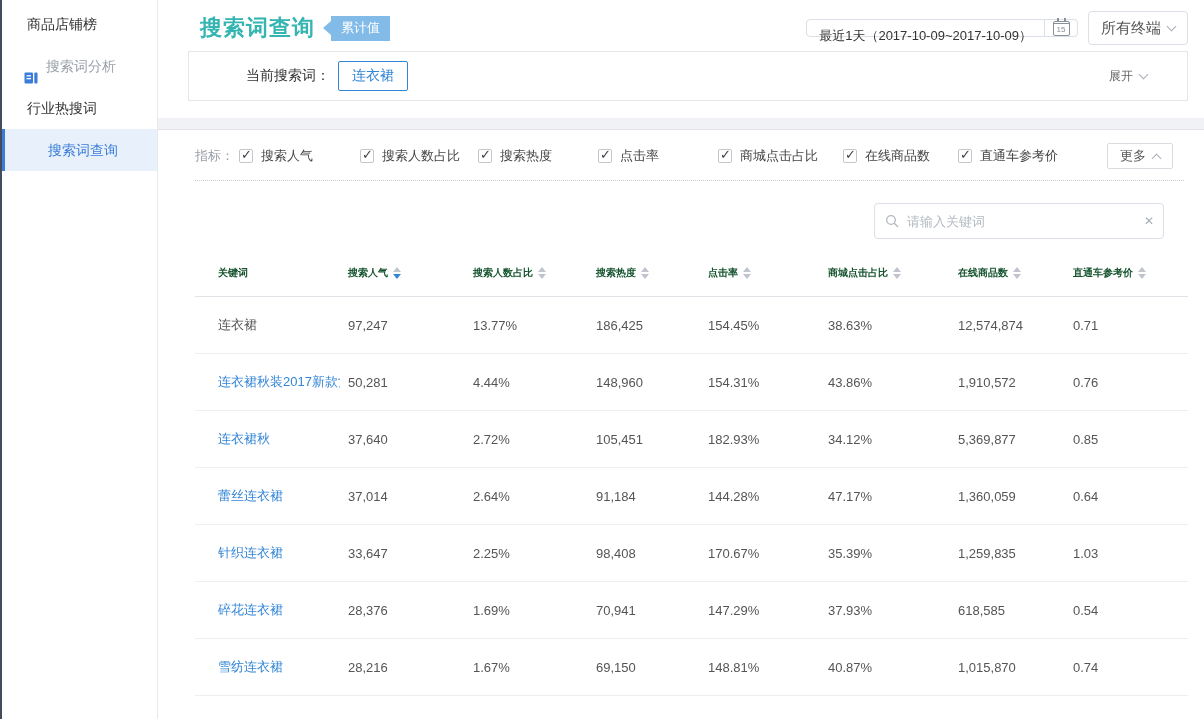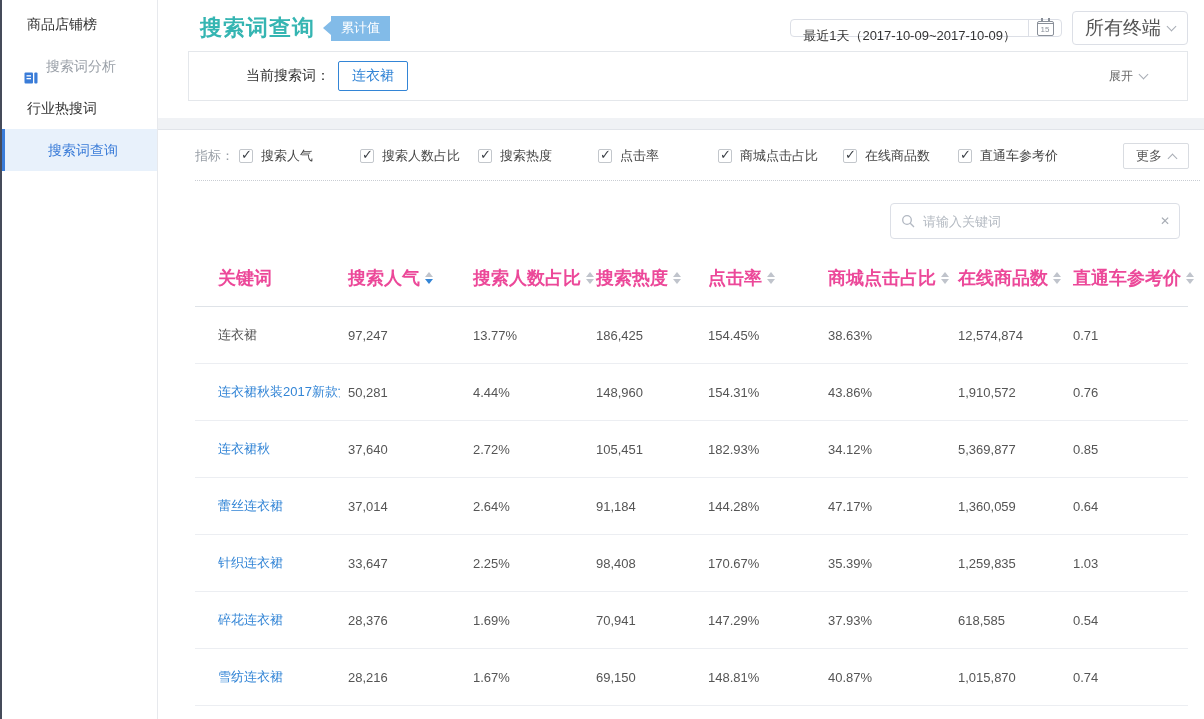--- a/index.html
+++ b/index.html
@@ -34,40 +34,40 @@
   .date-box { display:flex; align-items:stretch; height:18px; border:1px solid #dcdfe6; border-radius:4px;
     background:#fff; cursor:pointer; }
   .date-text { padding:0 12px; font-size:13px; color:#333; line-height:32px; }
   .cal-seg { width:33px; border-left:1px solid #dcdfe6; display:flex; align-items:center; justify-content:center; }
   .cal-icon { position:relative; width:17px; height:15px; border:1px solid #8a9099; border-radius:2px;
     display:flex; align-items:flex-end; justify-content:flex-start; }
   .cal-icon::before, .cal-icon::after { content:""; position:absolute; top:-4px; width:2px; height:4px; background:#8a9099; }
   .cal-icon::before { left:3px; } .cal-icon::after { right:3px; }
   .cal-num { font-size:8px; color:#8a9099; line-height:11px; border-top:1px solid #8a9099; width:100%; text-align:center; }
   .terminal-box { display:flex; align-items:center; height:34px; border:1px solid #dcdfe6; border-radius:4px;
-    padding:0 12px; margin-left:10px; font-size:19px; color:#555; cursor:pointer; }
+    padding:0 12px; margin-left:10px; font-size:15px; color:#555; cursor:pointer; }
 
   .chev { display:inline-block; width:7px; height:7px; border-right:1px solid #a8adb5; border-bottom:1px solid #a8adb5; }
   .chev.down { transform:rotate(45deg); margin-left:7px; margin-top:-3px; }
   .chev.up { transform:rotate(-135deg); margin-left:7px; margin-top:4px; }
 
   
   .filter-box { display:flex; align-items:center; height:50px; border:1px solid #e4e7eb;
     margin-bottom:17px; background:#fff; }
   .filter-label { margin-left:57px; font-size:14px; color:#333; }
   .term-btn { margin-left:8px; border:1px solid #3385d6; color:#3385d6; background:#fff; font-size:14px;
     padding:5px 13px; border-radius:2px; cursor:pointer;
     font-family:"Liberation Sans","DejaVu Sans",sans-serif; }
   .expand { margin-left:auto; margin-right:40px; font-size:12px; color:#666; cursor:pointer; display:flex; align-items:center; }
 
   
   .gap-band { height:12px; background:#f0f2f5; border-bottom:1px solid #e1e4e9; }
 
   
-  .panel { flex:1; background:#fff; padding:12px 4px 0 37px; }
+  .panel { flex:1; background:#fff; padding:12px 20px 0 37px; }
   .indicators { position:relative; display:flex; }
   .ind-label { width:44px; flex:none; font-size:13px; color:#9aa0a8; line-height:27px; }
   .ind-rows { flex:1; }
   .ind-row { display:flex; height:27px; align-items:center; }
   .ind-item { display:flex; align-items:center; flex:none; }
   .w0{width:121px}.w1{width:118px}.w2{width:120px}.w3{width:120px}.w4{width:125px}.w5{width:115px}.w6{width:160px}
   .cb { position:relative; width:14px; height:14px; border:1px solid #c3c7cc; border-radius:2px; background:#fff;
     margin-right:8px; flex:none; cursor:pointer; }
   .cb.checked::after { content:"✓"; position:absolute; left:1px; top:-3px; font-size:13px; font-weight:bold; color:#3a3f45; }
   .cb-label { font-size:13px; color:#444; white-space:nowrap; }
@@ -80,21 +80,21 @@
   .search-row { display:flex; margin-top:22px; }
   .search-box { position:relative; margin-left:auto; margin-right:20px; width:290px; height:36px; }
   .search-input { width:100%; height:100%; border:1px solid #dcdfe6; border-radius:4px; padding:0 30px 0 32px;
     font-size:13px; color:#333; outline:none; font-family:"Liberation Sans","DejaVu Sans",sans-serif; }
   .search-input::placeholder { color:#b4bac2; }
   .search-mag { position:absolute; left:11px; top:11px; }
   .search-clear { position:absolute; right:10px; top:10px; font-size:12px; color:#a8adb5; cursor:pointer; line-height:16px; }
 
   
   table { border-collapse:collapse; table-layout:fixed; width:993px; margin-top:27px; }
-  th { text-align:left; font-size:18px; font-weight:bold; color:#ec4899; padding:0 0 16px 8px; white-space:nowrap; }
+  th { text-align:left; font-size:10px; font-weight:bold; color:#14532d; padding:0 0 16px 8px; white-space:nowrap; }
   th.kw-col { padding-left:23px; }
   thead tr { border-bottom:1px solid #dfe3e8; }
   tbody tr { border-bottom:1px solid #ecEEF2; border-bottom:1px solid #eceef2; }
   td { font-size:13px; color:#555; padding:19px 0 19px 8px; white-space:nowrap; overflow:hidden; }
   td.kw-cell { padding-left:23px; }
   .kw.link { color:#3385d6; cursor:pointer; }
   .kw.plain { color:#555; }
   .th-inner { display:inline-flex; align-items:center; }
   .sorter { display:inline-flex; flex-direction:column; margin-left:5px; cursor:pointer; }
   .caret { width:0; height:0; border-left:4px solid transparent; border-right:4px solid transparent; display:block; }

